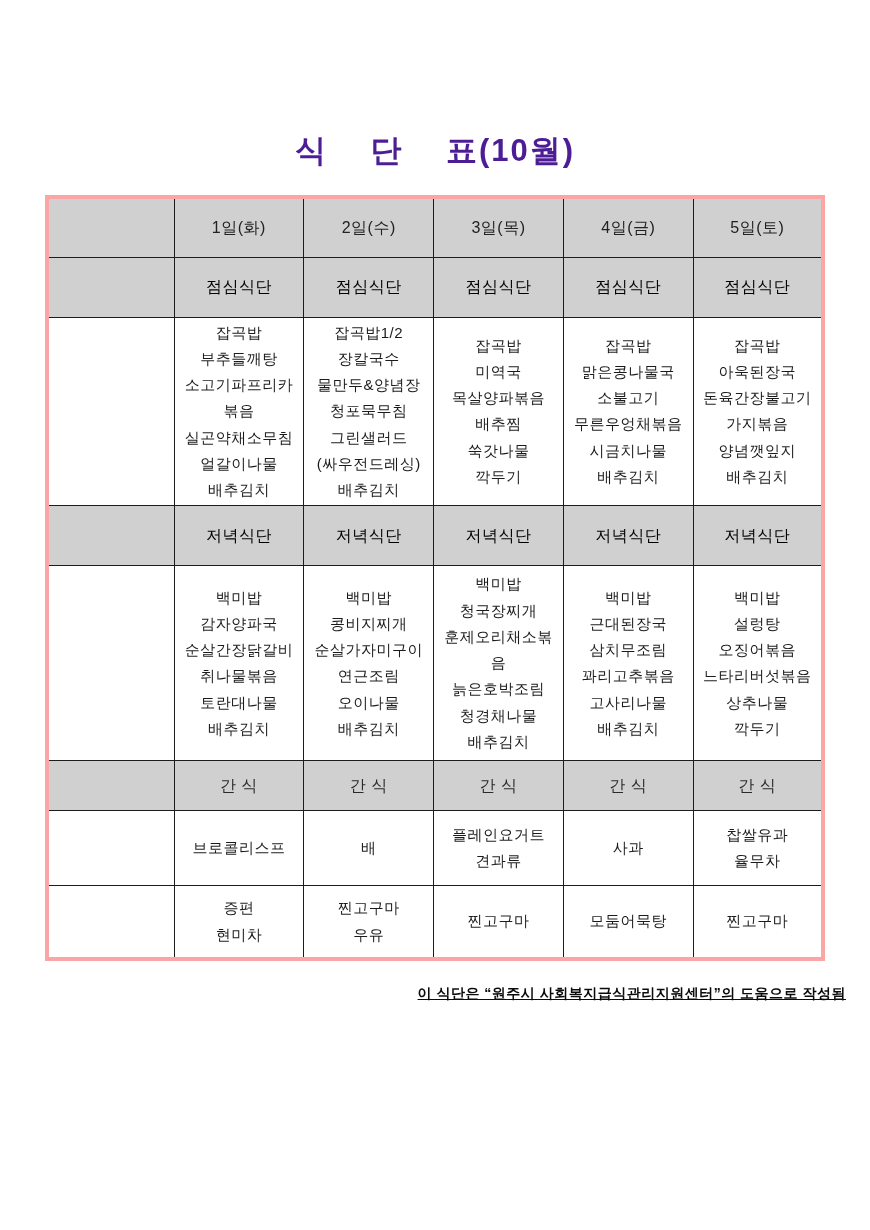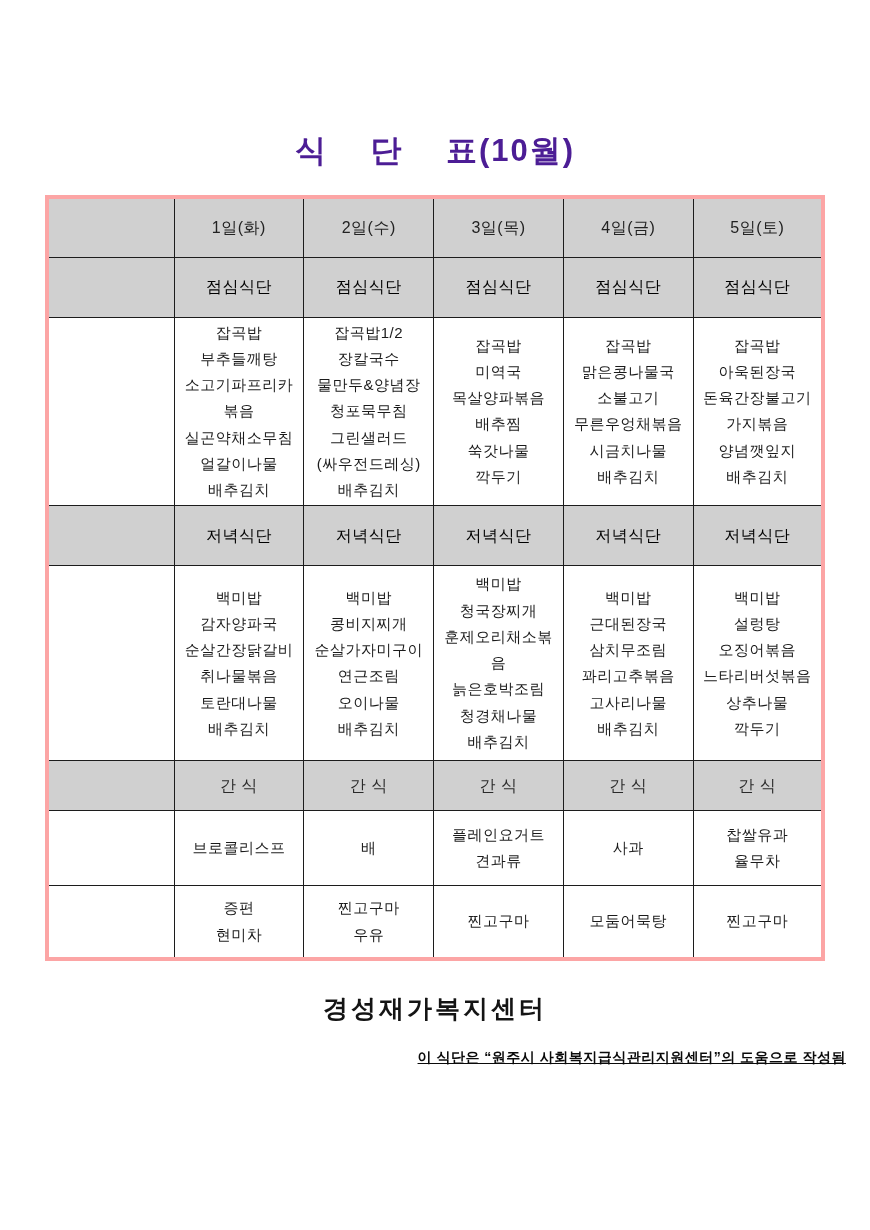--- a/index.html
+++ b/index.html
@@ -214,17 +214,16 @@
 현미차</td>
       <td>찐고구마
 우유</td>
       <td>찐고구마</td>
       <td>모둠어묵탕</td>
       <td>찐고구마</td>
     </tr>
   </tbody>
     </table>
 
-  <div class="footer-org">경성재가복지센터</div>
 
   <div class="footer-note">이 식단은 “원주시 사회복지급식관리지원센터”의 도움으로 작성됨</div>
 
 </div>
 
 </body></html>

